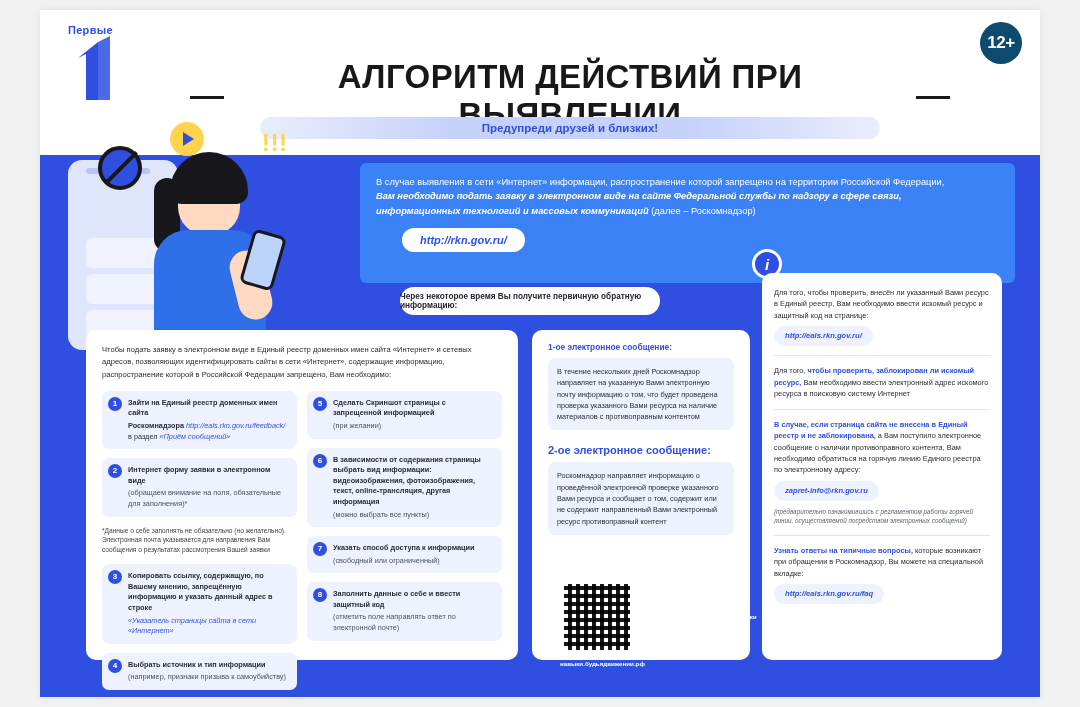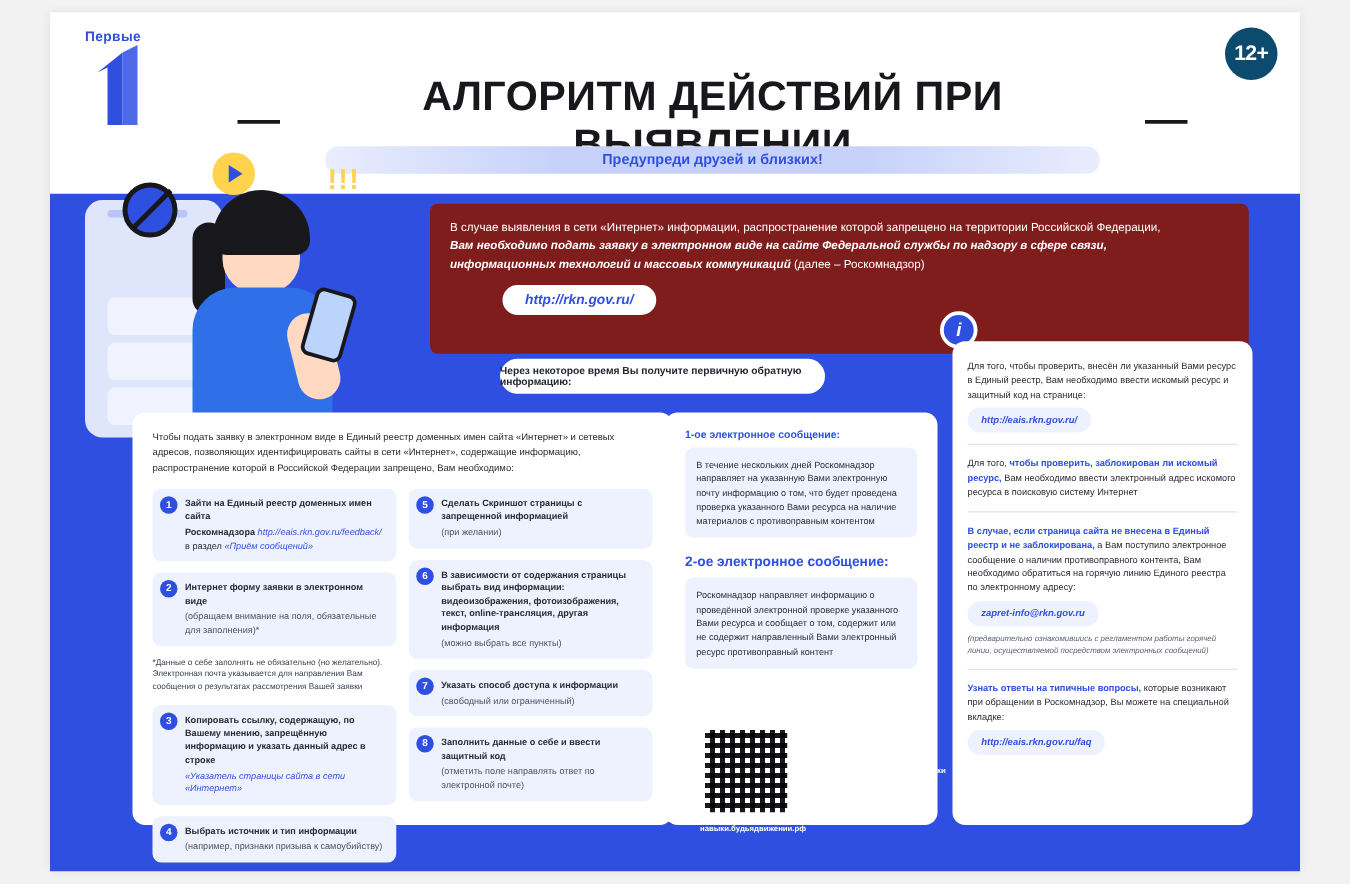--- a/index.html
+++ b/index.html
@@ -144,35 +144,35 @@
     border: 3px solid #17171c; border-radius: 7px;
     transform: rotate(16deg);
   }
   .excl {
     position: absolute; left: 204px; top: 10px;
     color: #ffd34d; font-size: 23px; font-weight: bold;
     letter-spacing: 1px;
   }
   
   .topstrip {
-    position: absolute; left: 304px; top: 8px;
+    position: absolute; left: 320px; top: 8px;
     width: 655px; height: 120px;
-    background: #7f1d1d; border-radius: 6px;
+    background: #3b82f6; border-radius: 6px;
     padding: 12px 16px;
     color: #ffffff; font-size: 9.3px; line-height: 1.55;
   }
   .urlpill {
     position: absolute; left: 362px; top: 73px;
     background: #ffffff; color: #2f4fe0;
     font-size: 11px; font-weight: bold; font-style: italic;
     padding: 6px 18px; border-radius: 13px;
   }
   
   .panel { position: absolute; background: #ffffff; border-radius: 10px; }
-  .panel-main { left: 46px; top: 175px; width: 432px; height: 330px; padding: 14px 16px; margin-left: 20px; }
+  .panel-main { left: 46px; top: 175px; width: 432px; height: 330px; padding: 14px 16px; }
   .intro { font-size: 7.6px; line-height: 1.62; color: #2a2a33; }
   .steps { margin-top: 10px; display: flex; gap: 10px; }
   .col { width: 50%; display: flex; flex-direction: column; gap: 9px; }
   .step {
     position: relative;
     background: #eef2ff; border-radius: 7px;
     padding: 7px 8px 7px 26px;
     font-size: 7.3px; line-height: 1.45; color: #2a2a33;
   }
   .step .num {

